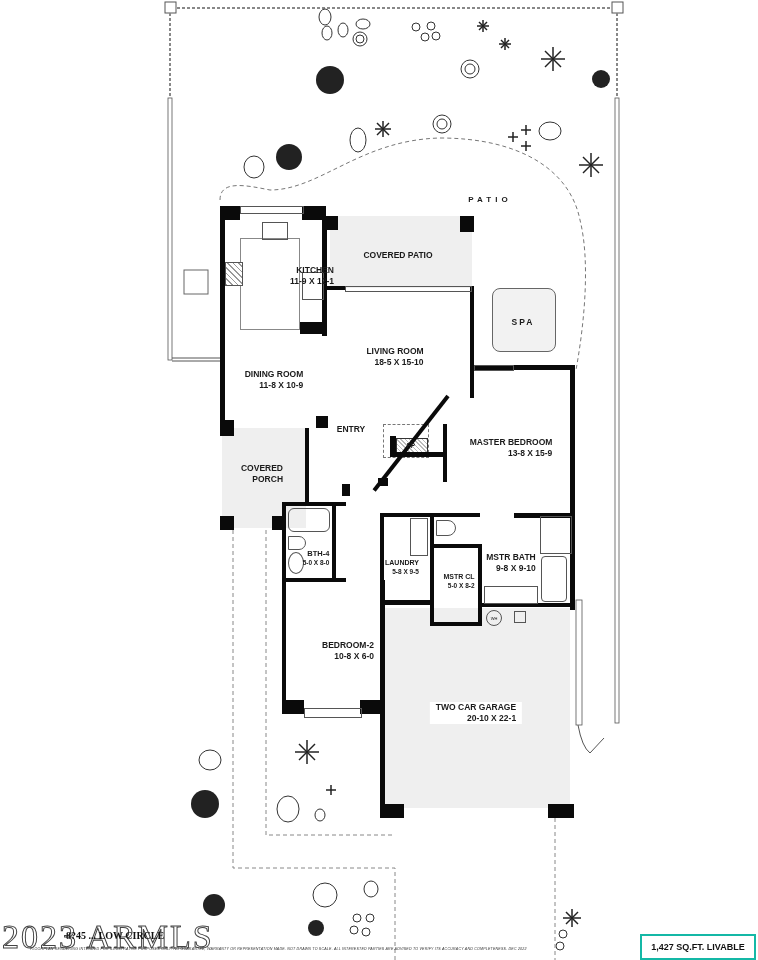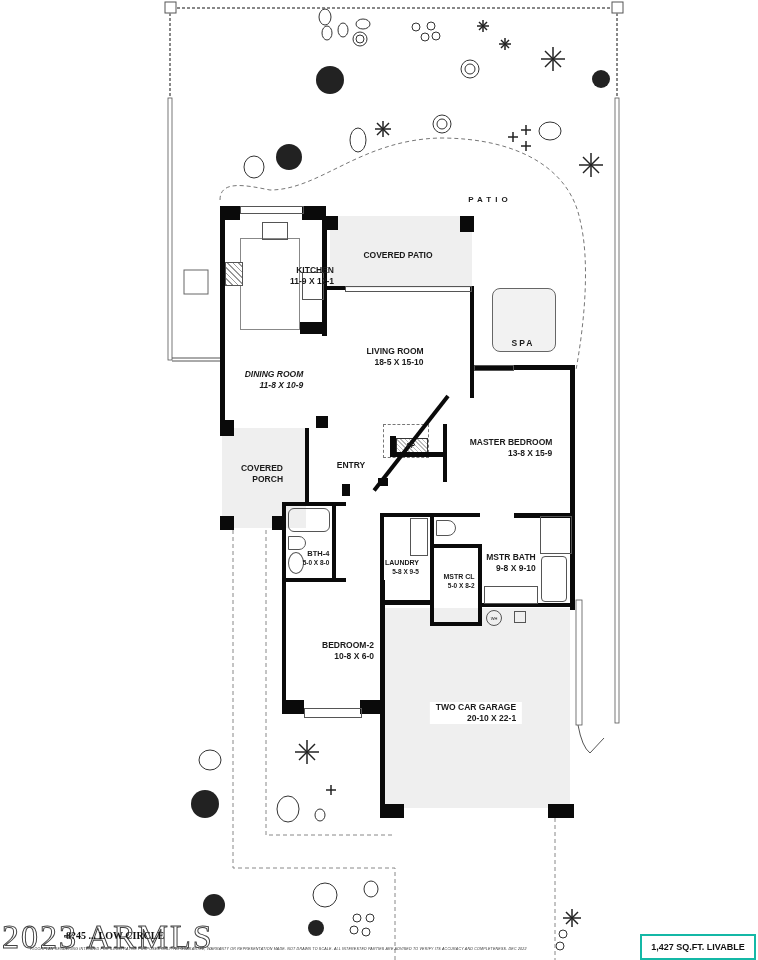--- a/index.html
+++ b/index.html
@@ -217,35 +217,35 @@
 <div class="thin" style="left:240px;top:206px;width:62px;height:6px;"></div>
 <div class="thin" style="left:345px;top:286px;width:125px;height:4px;"></div>
 <div class="thin" style="left:474px;top:365px;width:38px;height:4px;"></div>
 
 <div class="label" style="left:272px;top:265px;margin-left:40px;">
   <div>KITCHEN</div>
     <div>11-9 X 12-1</div>
 </div>
 <div class="label" style="left:398px;top:250px;">COVERED PATIO</div>
 <div class="label patio-lbl" style="left:490px;top:194px;">PATIO</div>
-<div class="label" style="left:523px;top:317px;letter-spacing:2px;margin-top:21px;">SPA</div>
+<div class="label" style="left:523px;top:317px;letter-spacing:2px;">SPA</div>
 <div class="label" style="left:395px;top:346px;">
   <div>LIVING ROOM</div>
     <div>18-5  X  15-10</div>
 </div>
-<div class="label" style="left:274px;top:369px;font-style:italic;">
+<div class="label" style="left:274px;top:369px;">
   <div>DINING ROOM</div>
     <div>11-8  X  10-9</div>
 </div>
 <div class="label" style="left:511px;top:437px;">
   <div>MASTER BEDROOM</div>
     <div>13-8  X  15-9</div>
 </div>
 <div class="label small" style="left:411px;top:441px;">FP</div>
-<div class="label" style="left:351px;top:460px;">ENTRY</div>
+<div class="label" style="left:351px;top:424px;">ENTRY</div>
 <div class="label" style="left:262px;top:463px;">
   <div>COVERED</div>
     <div>PORCH</div>
 </div>
 <div class="label small" style="left:316px;top:549px;">
   <div style="font-size:7.5px;">BTH-4</div>
     <div>5-0 X 8-0</div>
 </div>
 <div class="label small" style="left:402px;top:558px;">
   <div style="font-size:7px;">LAUNDRY</div>

